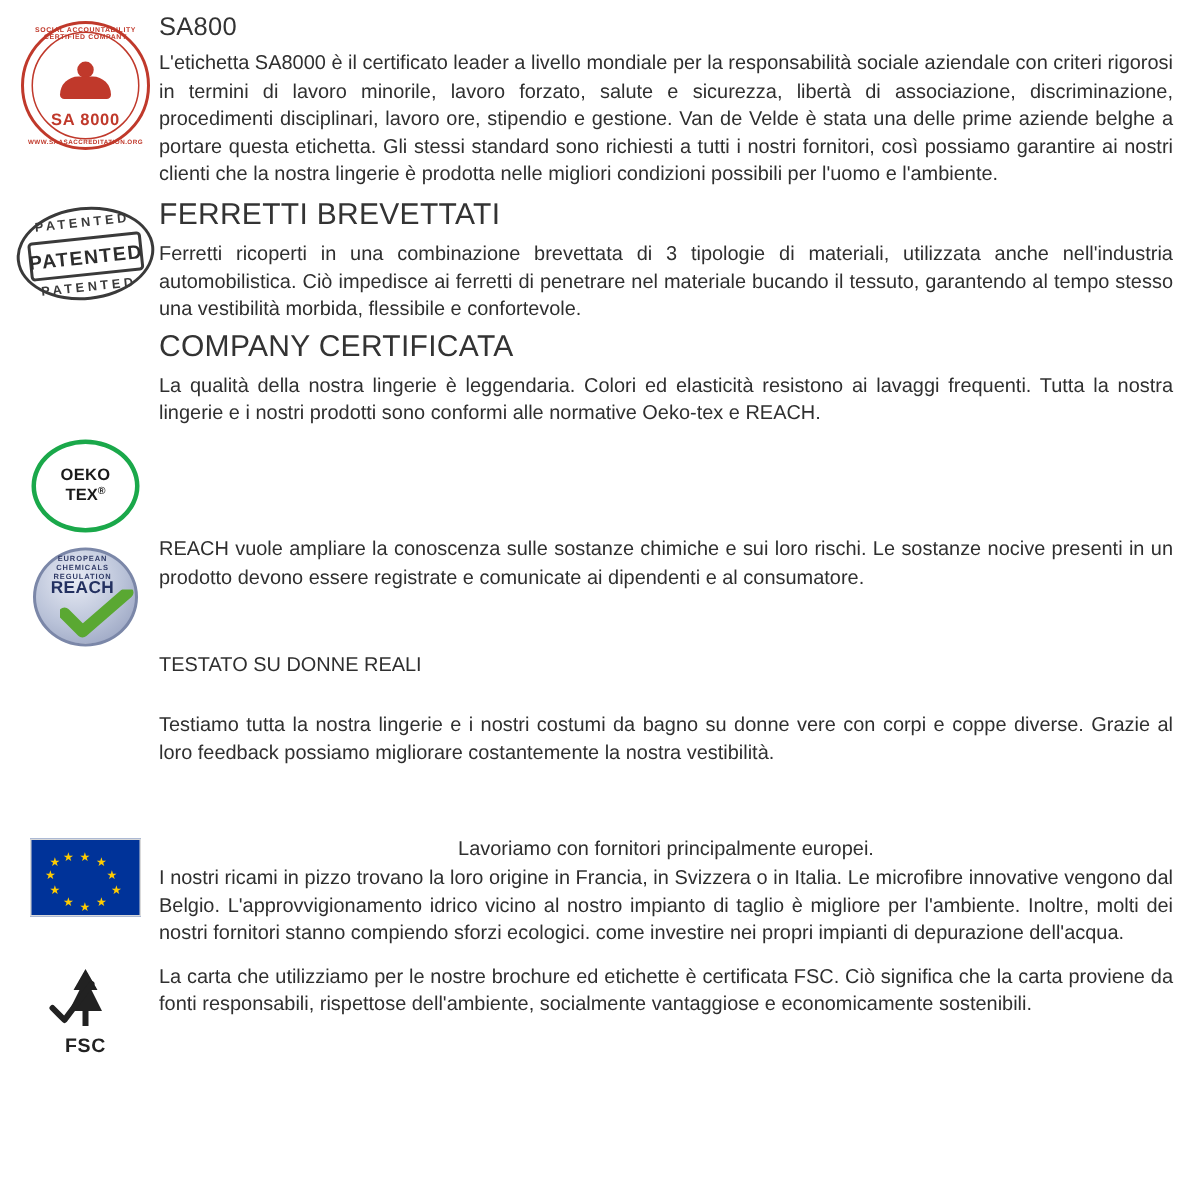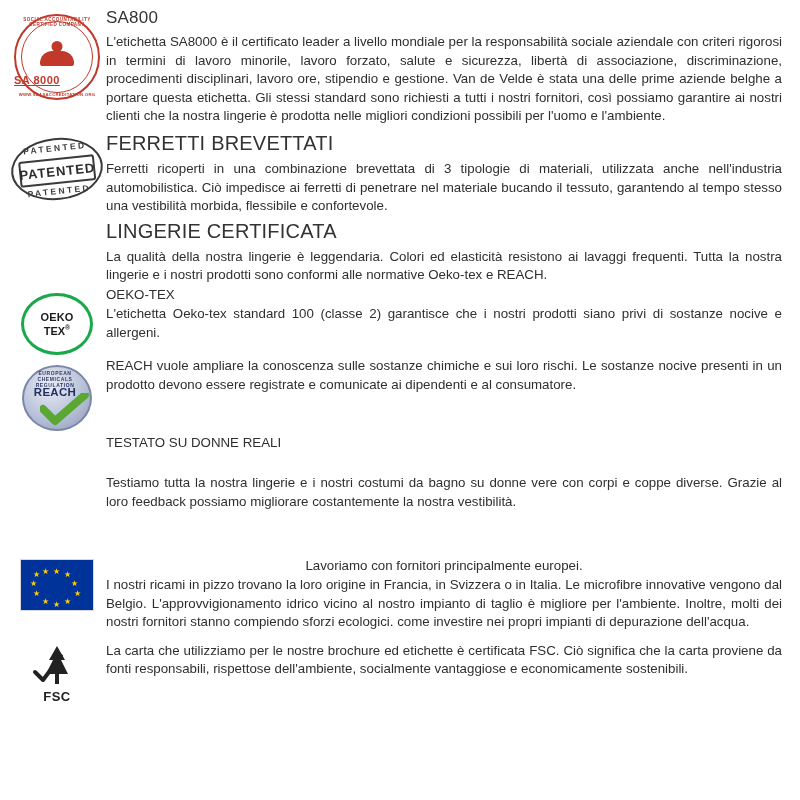--- a/index.html
+++ b/index.html
@@ -121,26 +121,25 @@
     width: 34px;
     height: 15px;
     background: #c0392b;
     border-radius: 17px 17px 4px 4px;
   }
   .sa8000 .label {
     position: absolute;
     bottom: 14px;
     left: 0;
     right: 0;
-    text-align: left;
+    text-align: center;
     font-size: 11px;
     font-weight: bold;
     color: #c0392b;
     letter-spacing: 0.5px;
-    text-decoration: underline;
   }
   .sa8000 .botText {
     position: absolute;
     bottom: 3.5px;
     left: 0;
     right: 0;
     text-align: center;
     font-size: 4.2px;
     color: #c0392b;
     letter-spacing: 0.3px;
@@ -348,36 +347,32 @@
     </div>
     <div class="body-col">
       <h2 class="heading big">FERRETTI BREVETTATI</h2>
       <p class="para">Ferretti ricoperti in una combinazione <b>brevettata di 3 tipologie di materiali</b>, utilizzata anche nell'industria automobilistica. Ciò impedisce ai ferretti di penetrare nel materiale bucando il tessuto, garantendo al tempo stesso una vestibilità morbida, flessibile e confortevole.</p>
     </div>
   </div>
 
   <div class="section sec-lingerie">
     <div class="badge-col"></div>
     <div class="body-col">
-      <h2 class="heading big">LINGERIE CERTIFICATA</h2>
+      <h2 class="heading big">COMPANY CERTIFICATA</h2>
       <p class="para">La qualità della nostra lingerie è leggendaria. Colori ed elasticità resistono ai lavaggi frequenti. Tutta la nostra lingerie e i nostri prodotti sono conformi alle normative Oeko-tex e REACH.</p>
     </div>
   </div>
 
   <div class="section sec-oeko">
     <div class="badge-col">
       <div class="oeko">
         <div class="ell"></div>
         <div class="t1">OEKO</div>
         <div class="t2"><span>TEX</span><span class="sup">®</span></div>
       </div>
-    </div>
-    <div class="body-col">
-      <div class="sub-title">OEKO-TEX</div>
-      <p class="para">L'etichetta Oeko-tex standard 100 (classe 2) garantisce che i nostri prodotti siano <b>privi di sostanze nocive e allergeni.</b></p>
     </div>
   </div>
 
   <div class="section sec-reach">
     <div class="badge-col">
       <div class="reach">
         <div class="circ"></div>
         <div class="arcTop">EUROPEAN CHEMICALS REGULATION</div>
         <div class="word">REACH</div>
         <div class="check">

